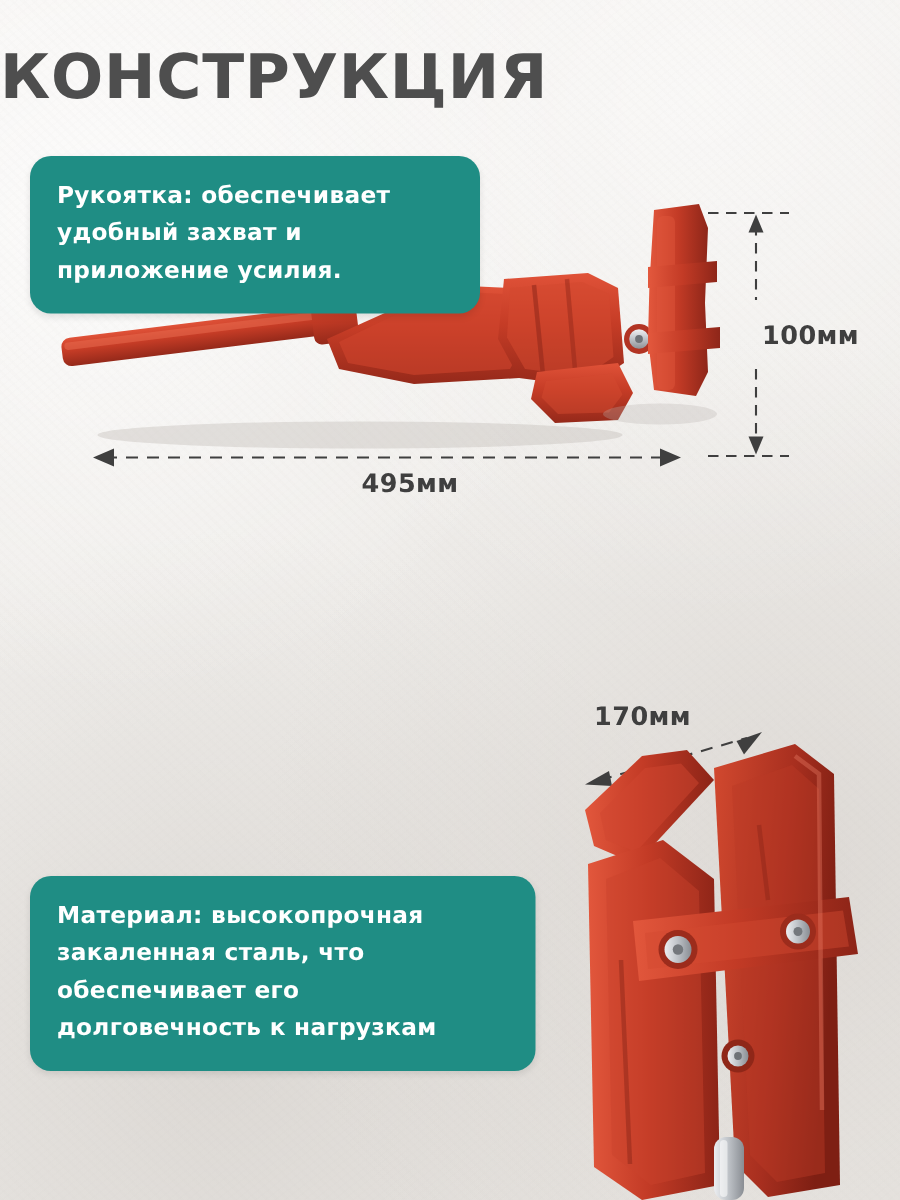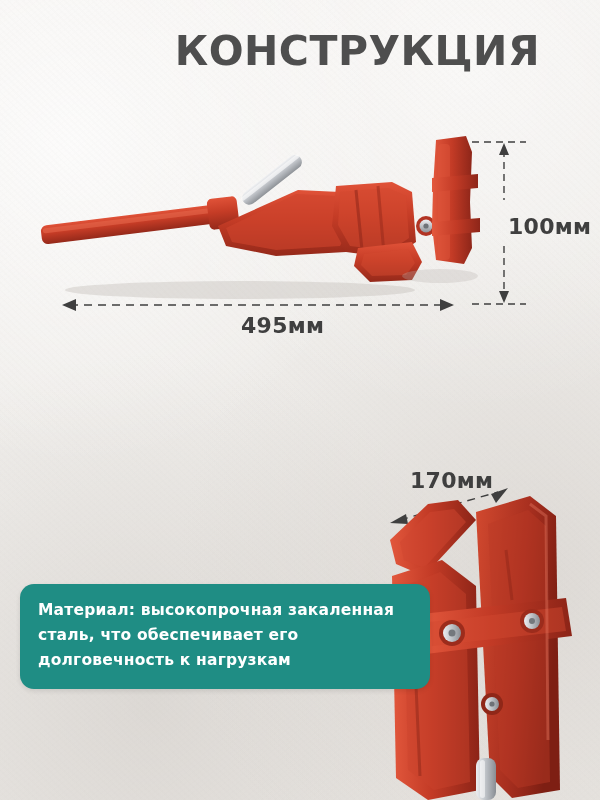--- a/index.html
+++ b/index.html
@@ -42,21 +42,21 @@
     inset: 0;
     z-index: 2;
   }
 
   
   .title {
     position: absolute;
     top: 28px;
     left: 0;
     width: 540px;
-    text-align: right;
+    text-align: left;
     font-size: 41px;
     line-height: 46px;
     font-weight: bold;
     letter-spacing: 0.5px;
     color: #4e4e4e;
     text-transform: uppercase;
   }
 
   
   .card {
@@ -78,44 +78,44 @@
     width: 300px;
   }
   #card-working-part {
     left: 20px;
     top: 352px;
     width: 520px;
   }
   #card-material {
     left: 20px;
     top: 584px;
-    width: 410px;
+    width: 337px;
   }
 
   
   .tool-top {
     position: absolute;
     left: 40px;
     top: 130px;
     width: 440px;
     height: 180px;
   }
 
   
   .dim-label {
     position: absolute;
-    font-size: 22px;
+    font-size: 17px;
     font-weight: bold;
     color: #3f3f3f;
     letter-spacing: 0.3px;
     white-space: nowrap;
   }
   #dim-height-label { left: 508px; top: 214px; }
   #dim-width-label  { left: 241px; top: 313px; text-align: right; }
-  #dim-depth-label  { left: 396px; top: 468px; margin-left: 14px; }
+  #dim-depth-label  { left: 396px; top: 468px; }
 
   .dim-svg { position: absolute; overflow: visible; }
   #dim-height-line { left: 470px; top: 138px; width: 60px; height: 170px; }
   #dim-width-line  { left: 58px;  top: 295px; width: 400px; height: 20px; }
   #dim-depth-line  { left: 386px; top: 488px; width: 125px; height: 40px; }
 
   
   .tool-bottom {
     position: absolute;
     left: 380px;
@@ -258,19 +258,22 @@
 
     <rect x="96" y="268" width="20" height="42" rx="8" fill="url(#steelB)"></rect>
     <rect x="100" y="270" width="5" height="38" rx="2.5" fill="#ffffff" opacity="0.55"></rect>
 
     <path d="M34 150 L40 286" stroke="#7d2015" stroke-width="3" opacity="0.4" fill="none"></path>
     <path d="M126 60 L132 110" stroke="#7d2015" stroke-width="3" opacity="0.35" fill="none"></path>
 
     <path d="M150 14 L166 26 L168 250" stroke="#f2856c" stroke-width="3" opacity="0.35" fill="none"></path>
   </svg>
 
+  <div class="card" id="card-handle">
+    <span>Рукоятка: обеспечивает удобный захват и приложение усилия.</span>
+  </div>
 
 
   <div class="card" id="card-material">
     <span>Материал: высокопрочная закаленная сталь, что обеспечивает его долговечность к нагрузкам</span>
   </div>
 
 </div>
 
 </body></html>

